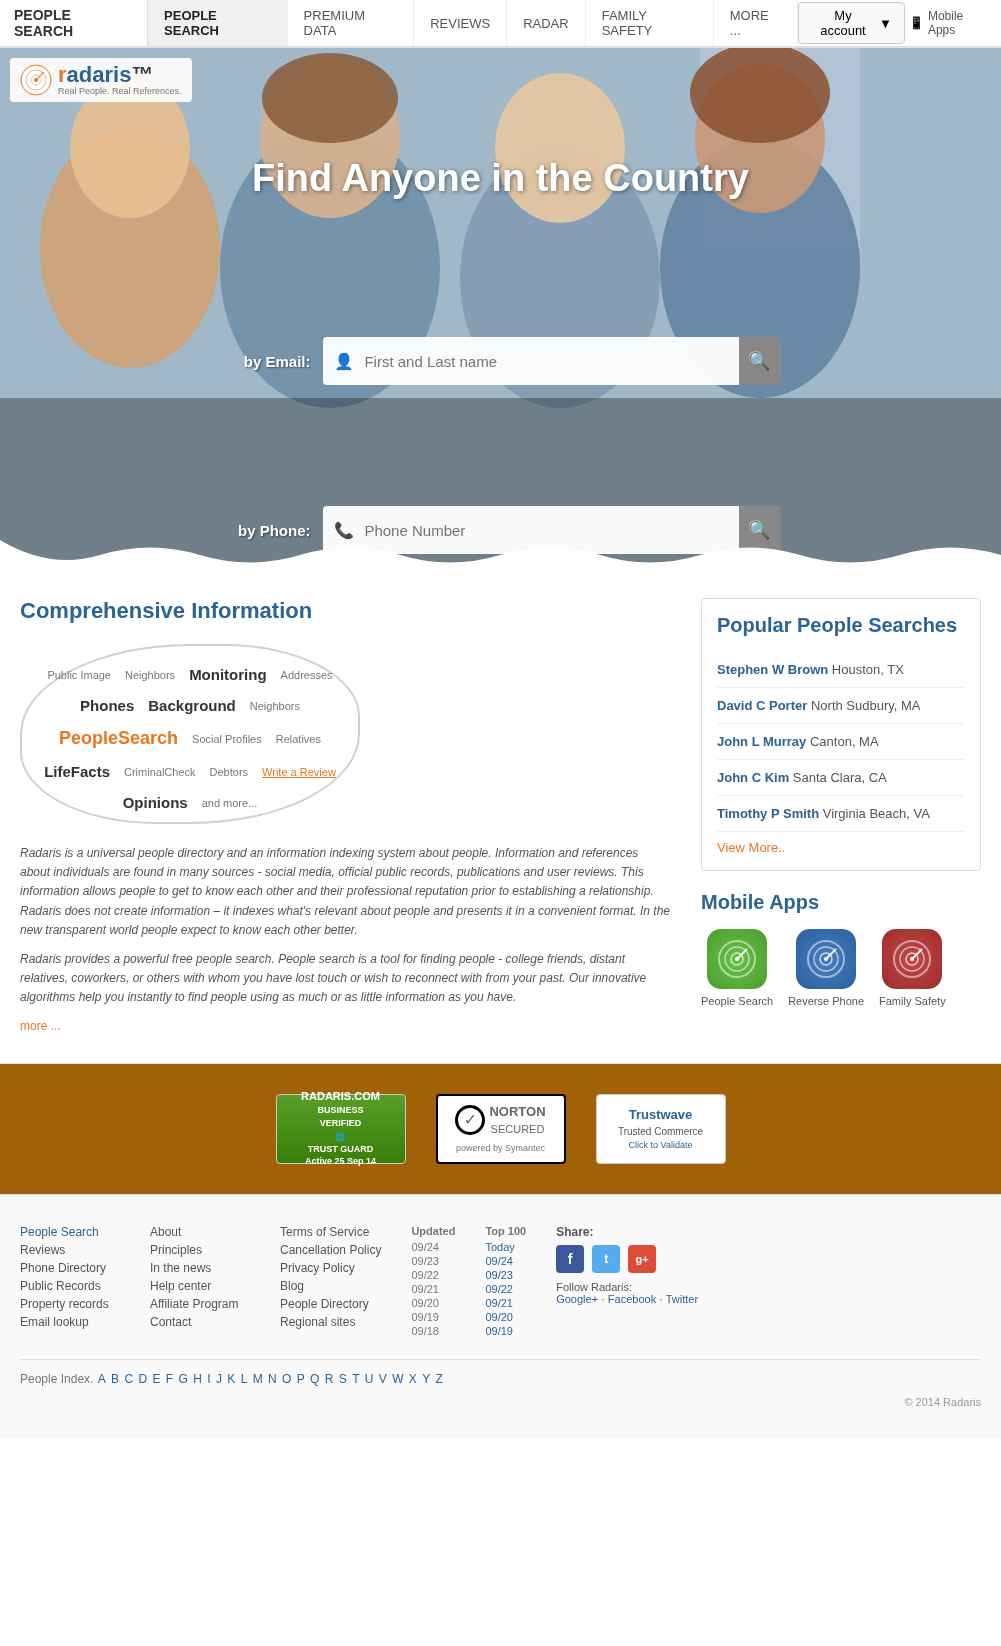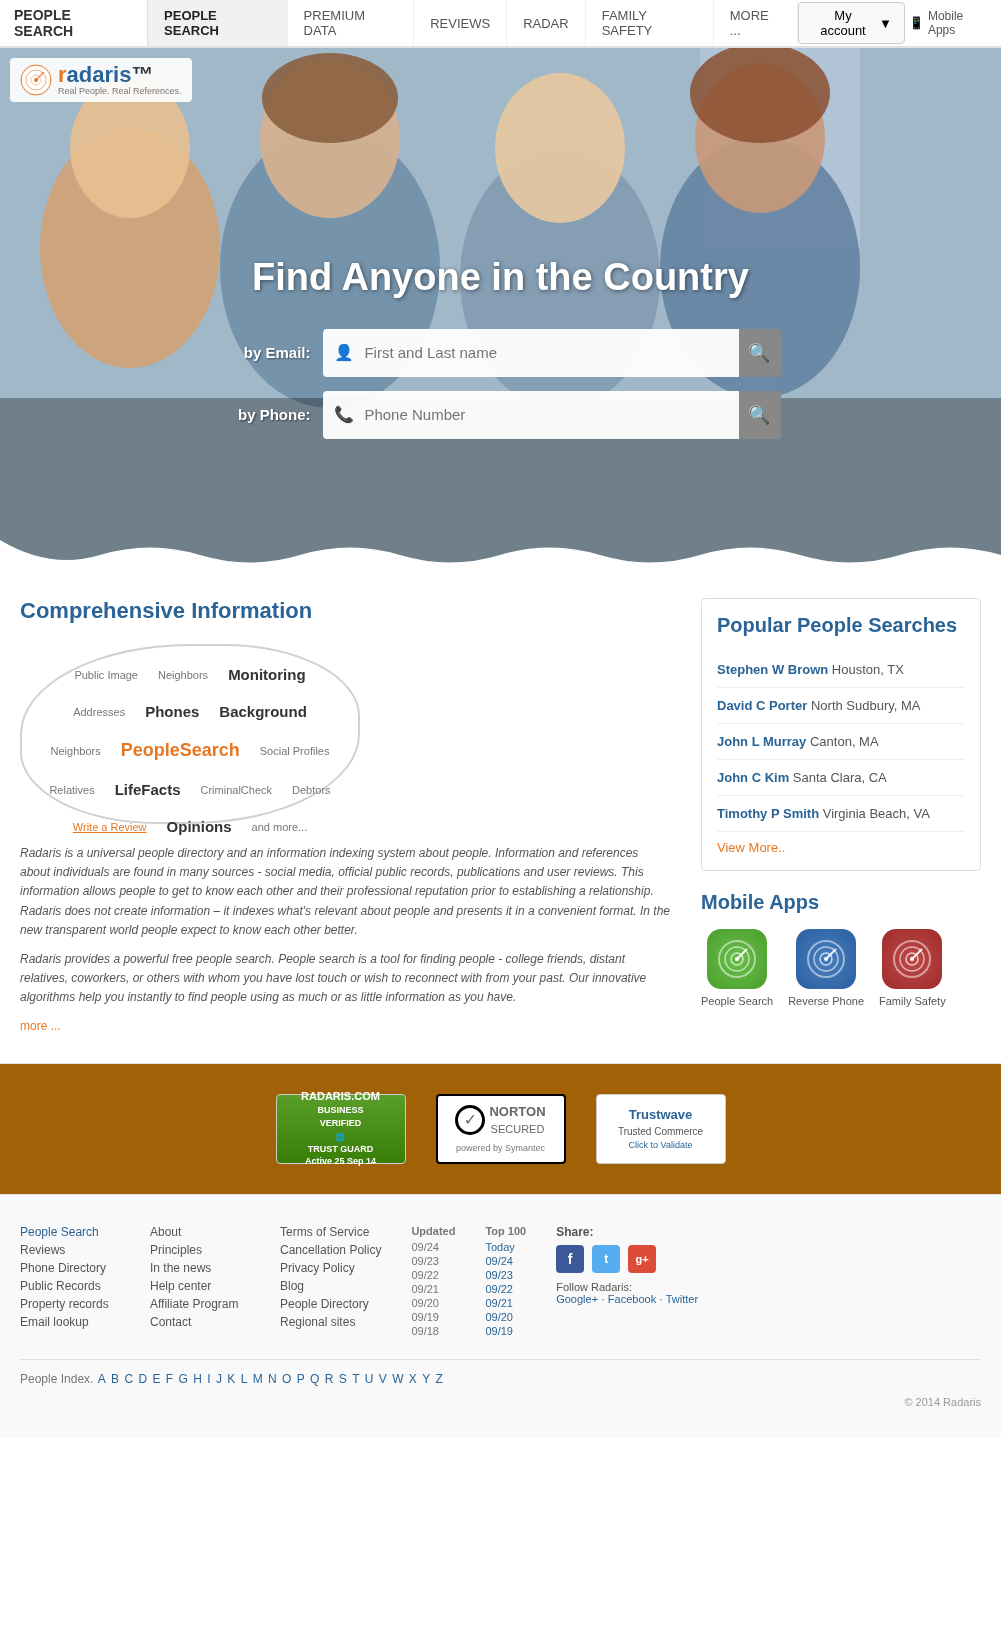--- a/index.html
+++ b/index.html
@@ -10,39 +10,39 @@
     .nav-brand { font-weight: bold; font-size: 14px; color: #333; padding: 0 16px 0 4px; border-right: 1px solid #ddd; height: 100%; display: flex; align-items: center; }
     .nav-links { display: flex; height: 100%; }
     .nav-link { padding: 0 16px; display: flex; align-items: center; font-size: 13px; color: #555; cursor: pointer; border-right: 1px solid #eee; }
     .nav-link.active { background: #f0f0f0; font-weight: bold; color: #222; }
     .nav-right { margin-left: auto; display: flex; align-items: center; gap: 4px; }
     .btn-account { border: 1px solid #ccc; border-radius: 4px; padding: 5px 12px; font-size: 13px; background: #f8f8f8; cursor: pointer; display: flex; align-items: center; gap: 4px; }
     .mobile-apps-link { font-size: 12px; color: #555; display: flex; align-items: center; gap: 4px; cursor: pointer; }
 
     
     .hero { position: relative; width: 100%; height: 520px; overflow: hidden; background: #5a7a9a; }
-    .hero-content { position: absolute; top: 0; left: 0; width: 100%; height: 100%; display: flex; flex-direction: column; align-items: center; justify-content: center; padding-top: 12px; }
+    .hero-content { position: absolute; top: 0; left: 0; width: 100%; height: 100%; display: flex; flex-direction: column; align-items: center; justify-content: space-between; padding-top: 29px; }
     .hero-title { font-size: 38px; font-weight: bold; color: #fff; text-shadow: 1px 1px 4px rgba(0,0,0,0.5); margin-bottom: 30px; }
     .search-row { display: flex; align-items: center; width: 560px; margin-bottom: 14px; }
     .search-label { color: #fff; font-size: 15px; font-weight: bold; text-shadow: 1px 1px 2px rgba(0,0,0,0.5); width: 90px; text-align: right; margin-right: 12px; }
     .search-box { flex: 1; height: 48px; border: none; border-radius: 4px; display: flex; align-items: center; background: rgba(255,255,255,0.95); padding: 0 12px; }
     .search-box-icon { color: #aaa; margin-right: 10px; font-size: 16px; }
     .search-box input { flex: 1; border: none; background: transparent; font-size: 15px; color: #999; outline: none; }
     .search-btn { background: #888; border: none; border-radius: 0 4px 4px 0; height: 48px; width: 42px; display: flex; align-items: center; justify-content: center; cursor: pointer; color: #fff; font-size: 18px; margin-left: -1px; }
     
     .hero-wave { position: absolute; bottom: -2px; left: 0; width: 100%; }
 
     
     .main { display: flex; gap: 30px; padding: 30px 20px; background: #fff; }
     .left-col { flex: 1; }
     .right-col { width: 280px; }
 
     
     .section-title { font-size: 22px; color: #2a6496; font-weight: bold; margin-bottom: 20px; }
-    .word-cloud { width: 340px; height: 180px; border: 2px solid #d0d0d0; border-radius: 50% 40% 50% 40%; display: flex; flex-wrap: wrap; align-items: center; justify-content: center; padding: 20px; gap: 20px; margin-bottom: 20px; }
+    .word-cloud { width: 340px; height: 180px; border: 2px solid #d0d0d0; border-radius: 50% 40% 50% 40%; display: flex; flex-wrap: wrap; align-items: center; justify-content: center; padding: 20px; gap: 14px; margin-bottom: 20px; }
     .cloud-word { font-size: 11px; color: #555; }
     .cloud-word.large { font-size: 18px; color: #e87722; font-weight: bold; }
     .cloud-word.medium { font-size: 15px; color: #333; font-weight: bold; }
     .cloud-word.small { font-size: 11px; color: #777; }
     .cloud-word.link { color: #e87722; text-decoration: underline; cursor: pointer; }
 
     .desc-text { font-size: 12px; color: #555; line-height: 1.6; margin-bottom: 10px; font-style: italic; }
     .more-link { color: #e87722; font-size: 12px; cursor: pointer; }
 
     

